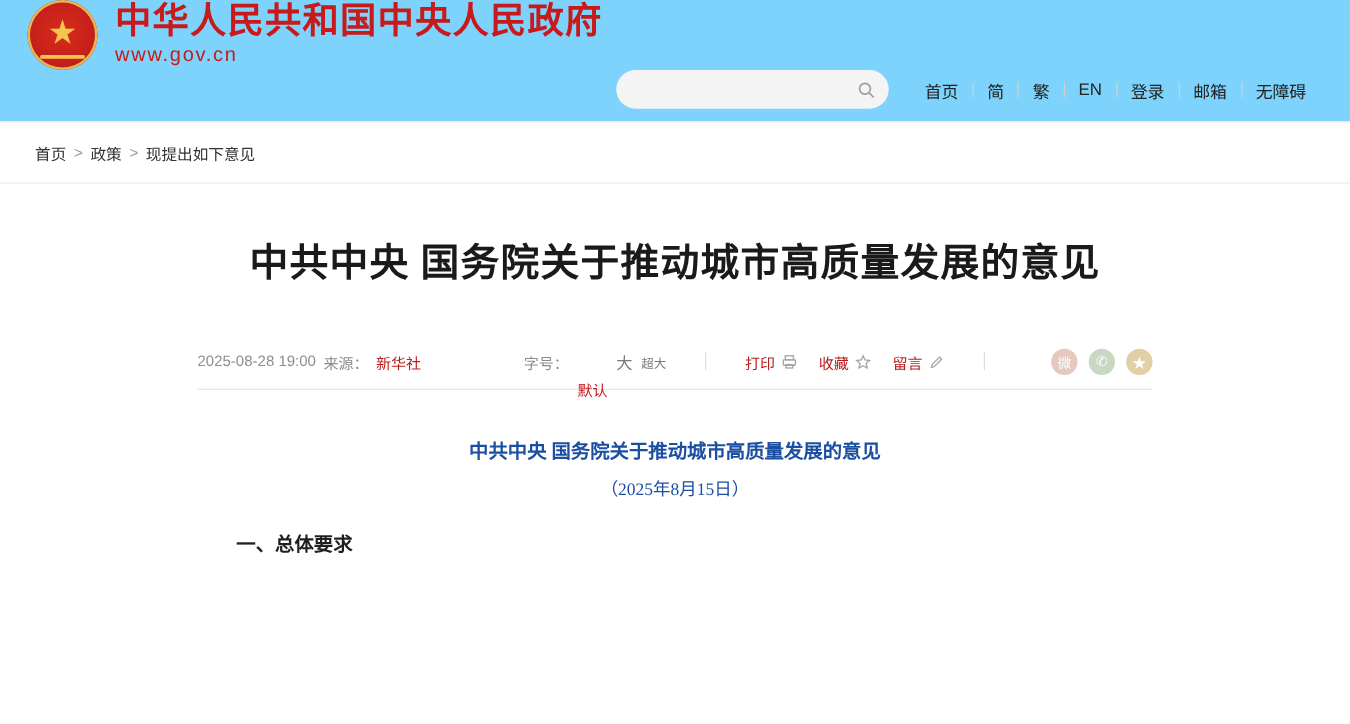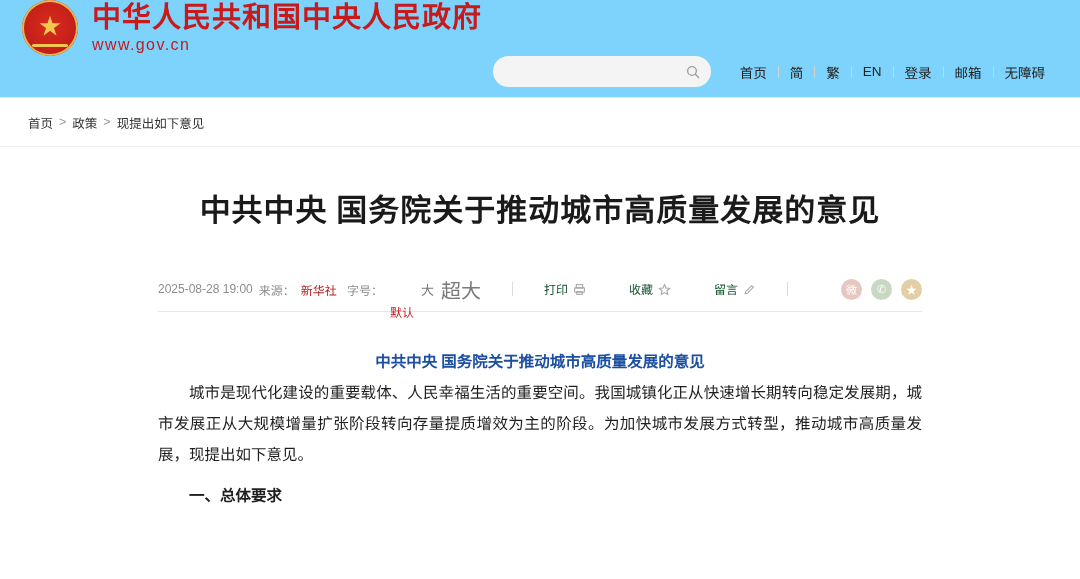--- a/index.html
+++ b/index.html
@@ -170,27 +170,27 @@
     margin-left: auto;
     display: flex;
     align-items: center;
     gap: 13px;
   }
   .fontsize-group { display: flex; align-items: center; gap: 7px; }
   .fontsize-group .lbl { color: #8d8d8d; }
   .fs-opt { color: #7a7a7a; cursor: pointer; }
   .fs-opt.active { color: #c8191b; margin-top: 44px; }
   .fs-mid { font-size: 13px; }
-  .fs-big { font-size: 20px; }
+  .fs-big { font-size: 10px; }
   .vdiv {
     width: 1px; height: 14px; background: #dcdcdc;
     margin: 0 18px;
   }
-  .tool { display: flex; align-items: center; gap: 5px; cursor: pointer; color: #14532d; font-family: Liberation Mono, monospace; }
-  .tool + .tool { margin-left: 30px; }
+  .tool { display: flex; align-items: center; gap: 5px; cursor: pointer; color: #b91c1c; }
+  .tool + .tool { margin-left: 4px; }
   .mini-ico { width: 13px; height: 13px; opacity: .65; }
   .meta-right {
     margin-left: 22px;
     display: flex;
     align-items: center;
     gap: 9px;
   }
   .share {
     width: 21px; height: 21px; border-radius: 50%;
     display: flex; align-items: center; justify-content: center;
@@ -322,17 +322,17 @@
       <div class="meta-right">
         <div class="share weibo">微</div>
         <div class="share wechat">✆</div>
         <div class="share fav">★</div>
       </div>
     </div>
   </div>
 
   <div class="body-text">
     <p class="sub-title">中共中央 国务院关于推动城市高质量发展的意见</p>
-    <p class="para">城市是现代化建设的重要载体、人民幸福生活的重要空间。我国城镇化正从快速增长期转向稳定发展期，城市发展正从大规模增量扩张阶段转向存量提质增效为主的阶段。为加快城市发展方式转型，推动城市高质量发展，现提出如下意见。</p>
+    <p class="sub-date">（2025年8月15日）</p>
     <p class="section-head">一、总体要求</p>
 
   </div>
 </div>
 
 </body></html>

